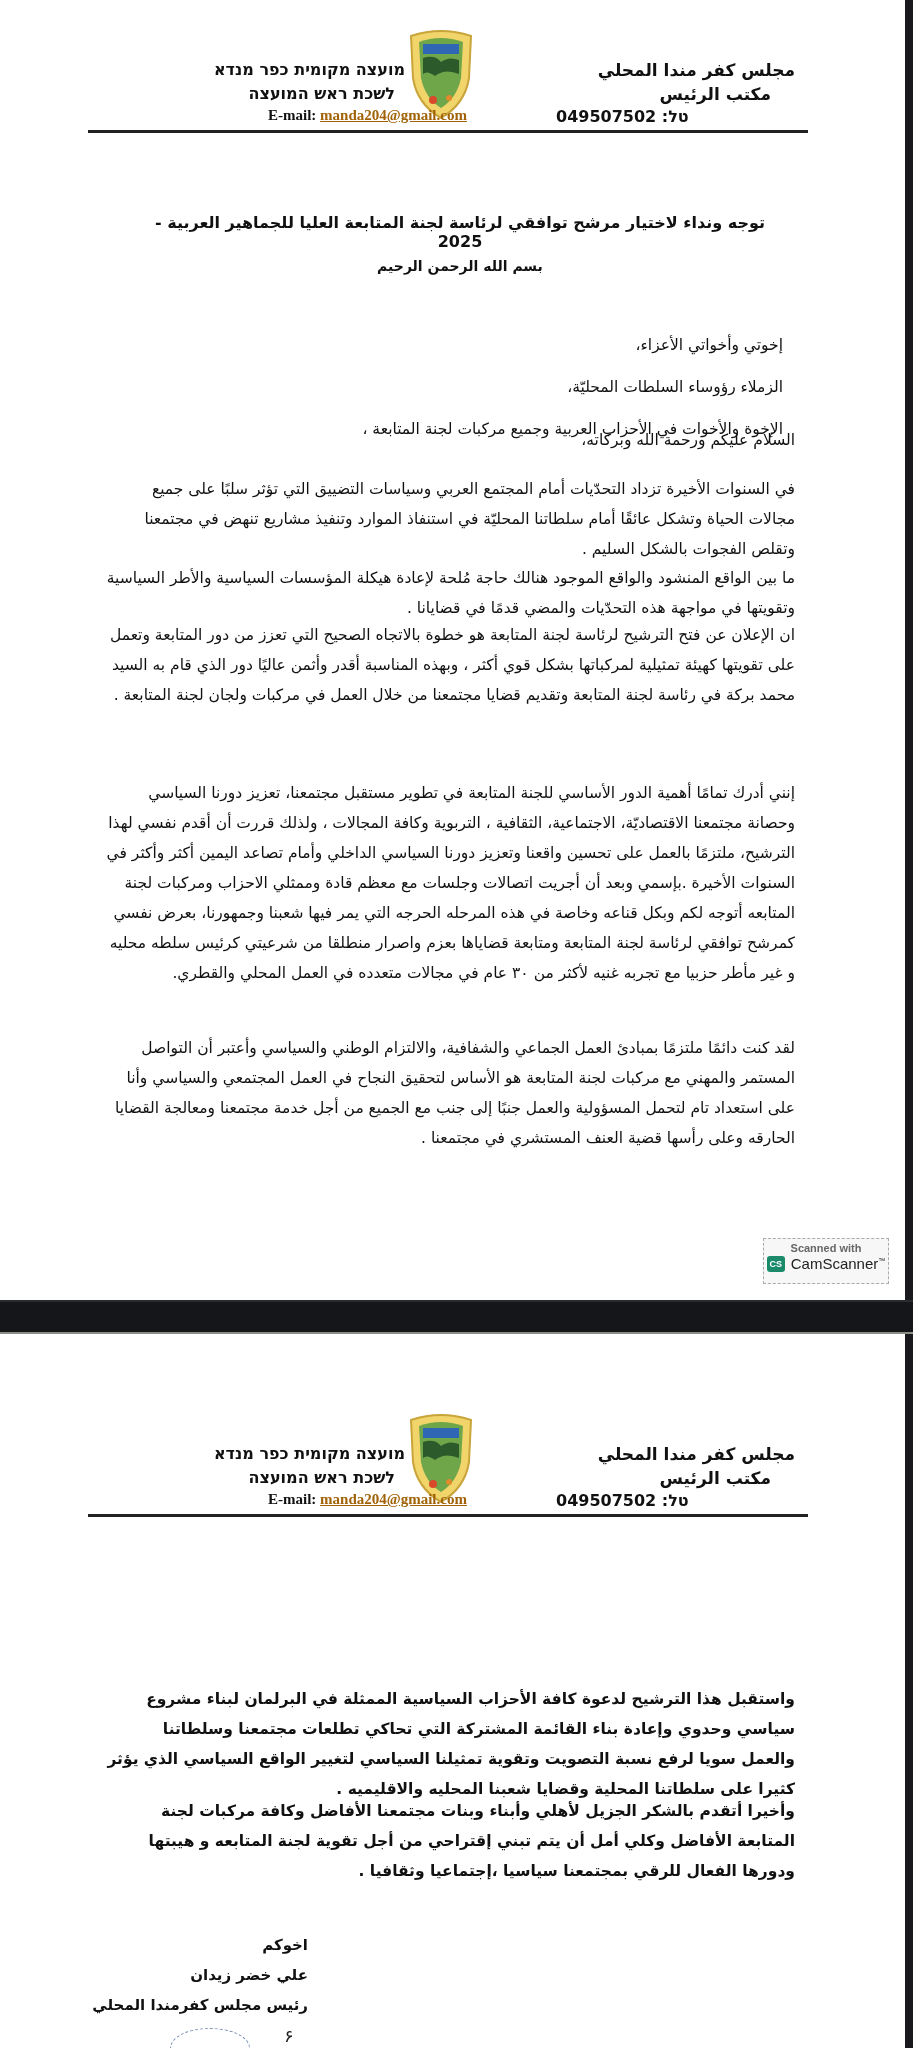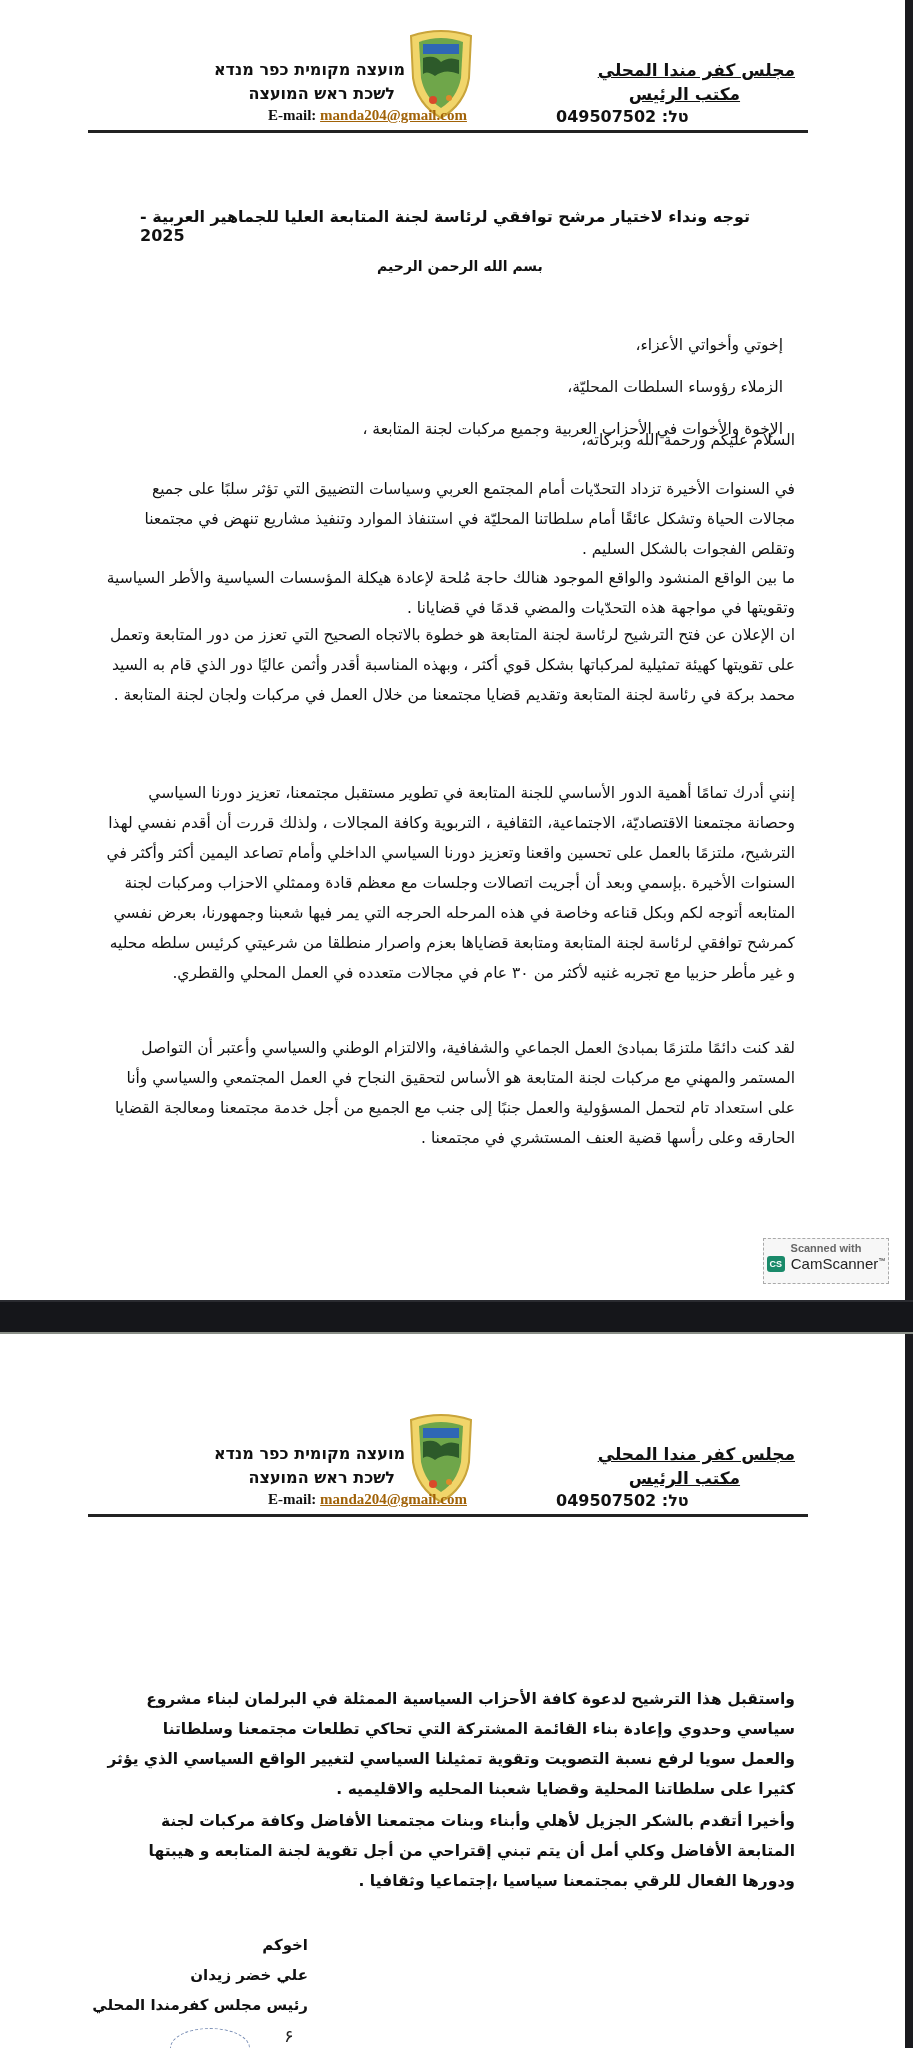--- a/index.html
+++ b/index.html
@@ -7,32 +7,32 @@
   body { font-family: "DejaVu Sans", sans-serif; color: #111; position: relative; }
 
   .page { position: absolute; left: 0; width: 905px; background: #fff; }
   .page1 { top: 0; height: 1300px; }
   .page2 { top: 1334px; height: 714px; }
   .right-edge { position: absolute; right: 0; top: 0; width: 8px; height: 2048px; background: #1a1a1e; }
   .separator { position: absolute; left: 0; top: 1300px; width: 913px; height: 34px; background: #15161a; border-top: 2px solid #2a2b30; border-bottom: 2px solid #8a8f88; }
 
   
   .letterhead { position: absolute; left: 0; width: 905px; height: 110px; }
-  .lh-ar { position: absolute; right: 110px; top: 38px; direction: rtl; text-align: center; font-weight: bold; text-decoration: underline; }
+  .lh-ar { position: absolute; right: 110px; top: 38px; direction: rtl; text-align: right; font-weight: bold; }
   .lh-ar .l1 { font-size: 17px; line-height: 24px; }
   .lh-ar .l2 { font-size: 17px; line-height: 24px; margin-right: 24px; }
   .lh-he { position: absolute; left: 195px; top: 38px; direction: rtl; text-align: right; font-weight: bold; width: 210px; }
   .lh-he .l1 { font-size: 16px; line-height: 24px; }
   .lh-he .l2 { font-size: 16px; line-height: 24px; margin-right: 10px; }
   .lh-email { position: absolute; left: 268px; top: 87px; font-family: "Liberation Serif", serif; font-weight: bold; font-size: 15px; }
   .lh-email .addr { color: #a16207; text-decoration: underline; }
   .lh-tel { position: absolute; left: 556px; top: 87px; direction: rtl; font-weight: bold; font-size: 16px; }
   .lh-rule { position: absolute; left: 88px; top: 110px; width: 720px; height: 3px; background: #222; }
   .logo { position: absolute; left: 405px; top: 8px; width: 72px; height: 92px; }
-  .title { position: absolute; left: 140px; width: 640px; top: 207px; font-weight: bold; font-size: 16px; text-align: left; direction: rtl; }
+  .title { position: absolute; left: 140px; width: 640px; top: 213px; font-weight: bold; font-size: 16px; text-align: center; direction: rtl; }
   .basmala { position: absolute; left: 140px; width: 640px; top: 258px; font-weight: bold; font-size: 14px; text-align: center; direction: rtl; }
   .block { position: absolute; right: 110px; width: 690px; font-size: 15.5px; line-height: 30px; direction: rtl; text-align: right; }
   .block p { margin: 12px; }
   .bold { font-weight: bold; }
 
   
   .cs-badge { position: absolute; left: 763px; top: 1238px; width: 126px; height: 46px; border: 1px dashed #aaa; background: #f7f7f7; font-family: "Liberation Sans", sans-serif; }
   .cs-top { font-size: 11px; color: #666; text-align: center; margin-top: 3px; font-weight: bold; }
   .cs-row { display: flex; align-items: center; justify-content: center; gap: 6px; margin-top: 1px; }
   .cs-logo { width: 18px; height: 16px; background: #1a8a6a; border-radius: 3px; color: #fff; font-size: 9px; font-weight: bold; display: flex; align-items: center; justify-content: center; }
@@ -128,21 +128,21 @@
       <span class="addr">manda204@gmail.com</span>
     </div>
     <div class="lh-tel">
       <span>טל:</span>
       <span>049507502</span>
     </div>
     <div class="lh-rule"></div>
   </div>
 
   <div class="block bold" style="top:350px;">واستقبل هذا الترشيح لدعوة كافة الأحزاب السياسية الممثلة في البرلمان لبناء مشروع سياسي وحدوي وإعادة بناء القائمة المشتركة التي تحاكي تطلعات مجتمعنا وسلطاتنا والعمل سويا لرفع نسبة التصويت وتقوية تمثيلنا السياسي لتغيير الواقع السياسي الذي يؤثر كثيرا على سلطاتنا المحلية وقضايا شعبنا المحليه والاقليميه .</div>
-  <div class="block bold" style="top:472px;">وأخيرا أتقدم بالشكر الجزيل لأهلي وأبناء وبنات مجتمعنا الأفاضل وكافة مركبات لجنة المتابعة الأفاضل وكلي أمل أن يتم تبني إقتراحي من أجل تقوية لجنة المتابعه و هيبتها ودورها الفعال للرقي بمجتمعنا سياسيا ،إجتماعيا وثقافيا .</div>
+  <div class="block bold" style="top:462px;">وأخيرا أتقدم بالشكر الجزيل لأهلي وأبناء وبنات مجتمعنا الأفاضل وكافة مركبات لجنة المتابعة الأفاضل وكلي أمل أن يتم تبني إقتراحي من أجل تقوية لجنة المتابعه و هيبتها ودورها الفعال للرقي بمجتمعنا سياسيا ،إجتماعيا وثقافيا .</div>
 
   <div class="signature" style="top:596px;">
     <div>اخوكم</div>
     <div>علي خضر زيدان</div>
     <div>رئيس مجلس كفرمندا المحلي</div>
   </div>
 </div>
 <div class="stamp"></div>
 <div class="stamp-mark">۶</div>
 

